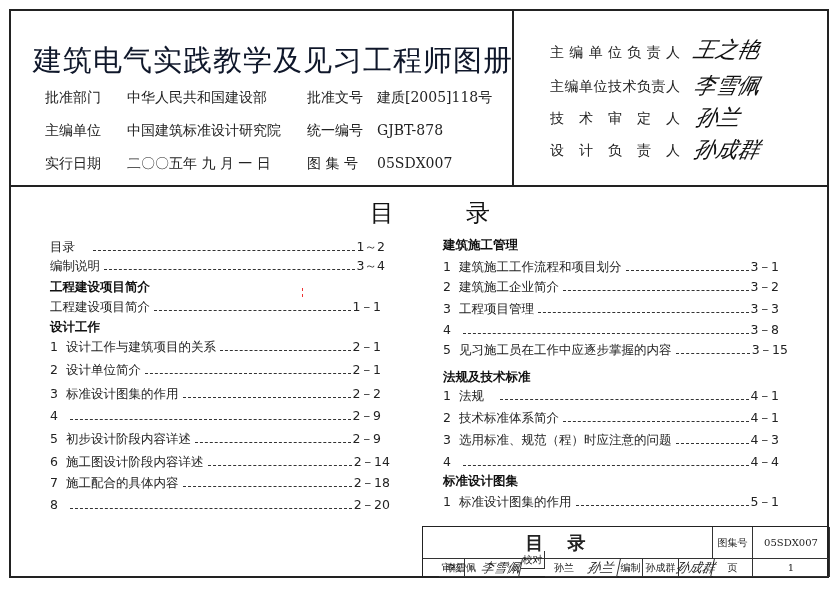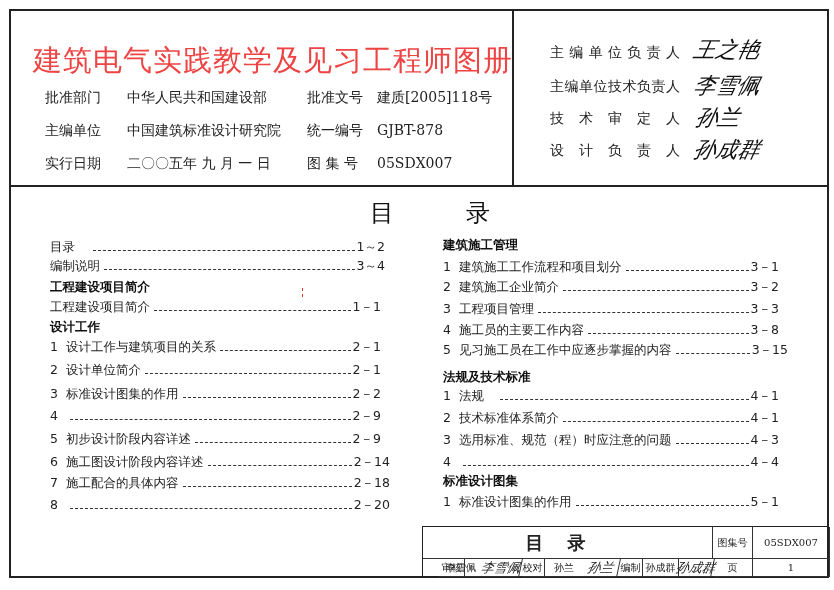--- a/index.html
+++ b/index.html
@@ -3,21 +3,21 @@
 <meta charset="utf-8">
 <style>
   * { margin: 0; padding: 0; box-sizing: border-box; }
   html, body { width: 834px; height: 590px; background: #ffffff; overflow: hidden; }
   body { font-family: "DejaVu Sans", sans-serif; color: #111; position: relative; }
 
   .frame-top { position: absolute; left: 9px; top: 9px; width: 820px; height: 178px; border: 2px solid #222; }
   .title-block { position: absolute; left: 9px; top: 9px; width: 505px; height: 178px; border-right: 2px solid #222; }
   .sign-block { position: absolute; left: 514px; top: 9px; width: 315px; height: 178px; }
 
-  .main-title { position: absolute; left: 24px; top: 32px; font-size: 29px; letter-spacing: 1px; font-family: "DejaVu Sans", sans-serif; color: #ef4444; white-space: nowrap; }
+  .main-title { position: absolute; left: 24px; top: 32px; font-size: 29px; letter-spacing: 1px; font-family: "DejaVu Sans", sans-serif; color: #0f172a; white-space: nowrap; }
   .info-row { position: absolute; left: 36px; font-size: 14px; white-space: nowrap; color: #222; font-family: "DejaVu Serif", serif; }
   .info-row span { position: absolute; white-space: nowrap; }
 
   .sign-row { position: absolute; left: 36px; font-size: 14px; color: #222; font-family: "DejaVu Serif", serif; white-space: nowrap; width: 130px; display: flex; justify-content: space-between; }
   .signature { position: absolute; font-family: "DejaVu Serif", serif; font-style: italic; font-size: 22px; color: #111; white-space: nowrap; transform: skewX(-12deg); }
 
   .frame-main { position: absolute; left: 9px; top: 187px; width: 820px; height: 391px; border: 2px solid #222; border-top: none; }
 
   .toc-title { position: absolute; top: 197px; font-size: 24px; color: #111; }
   .toc-item { position: absolute; font-size: 12.5px; color: #222; white-space: nowrap; display: flex; align-items: baseline; }
@@ -193,21 +193,20 @@
     <span class="pg">3－2</span>
 </div>
 <div class="toc-item" style="left:443px; top:301px; width:336px;">
   <span class="num">3</span>
     <span class="lbl">工程项目管理</span>
     <span class="dots"></span>
     <span class="pg">3－3</span>
 </div>
 <div class="toc-item" style="left:443px; top:322px; width:336px;">
   <span class="num">4</span>
-    <span class="lbl">施工员的主要工作内容</span>
     <span class="dots"></span>
     <span class="pg">3－8</span>
 </div>
 <div class="toc-item" style="left:443px; top:342px; width:345px;">
   <span class="num">5</span>
     <span class="lbl">见习施工员在工作中应逐步掌握的内容</span>
     <span class="dots"></span>
     <span class="pg">3－15</span>
 </div>
 
@@ -246,21 +245,21 @@
 </div>
 
 <div class="titlebar">
   <div class="tb-cell tb-big" style="left:0; top:0; width:290px; height:32px; font-size:18px;">目录</div>
   <div class="tb-cell" style="left:290px; top:0; width:40px; height:32px;">图集号</div>
   <div class="tb-cell" style="left:330px; top:0; width:77px; height:32px;">05SDX007</div>
 
   <div class="tb-cell" style="left:0; top:32px; width:26px; height:18px;margin-left:16px;">审核</div>
   <div class="tb-cell" style="left:18px; top:32px; width:40px; height:18px; border-right:none;">李雪佩</div>
   <div class="tb-cell tb-sig" style="left:58px; top:32px; width:40px; height:18px;">李雪佩</div>
-  <div class="tb-cell" style="left:98px; top:32px; width:24px; height:18px;">校对</div>
+  <div class="tb-cell" style="left:98px; top:24px; width:24px; height:18px;">校对</div>
   <div class="tb-cell" style="left:122px; top:32px; width:38px; height:18px; border-right:none;">孙兰</div>
   <div class="tb-cell tb-sig" style="left:160px; top:32px; width:36px; height:18px;">孙兰</div>
   <div class="tb-cell" style="left:196px; top:32px; width:24px; height:18px;">编制</div>
   <div class="tb-cell" style="left:220px; top:32px; width:36px; height:18px;">孙成群</div>
   <div class="tb-cell tb-sig" style="left:256px; top:32px; width:34px; height:18px;">孙成群</div>
   <div class="tb-cell" style="left:290px; top:32px; width:40px; height:18px;">页</div>
   <div class="tb-cell" style="left:330px; top:32px; width:77px; height:18px;">1</div>
 </div>
 
 </body></html>

